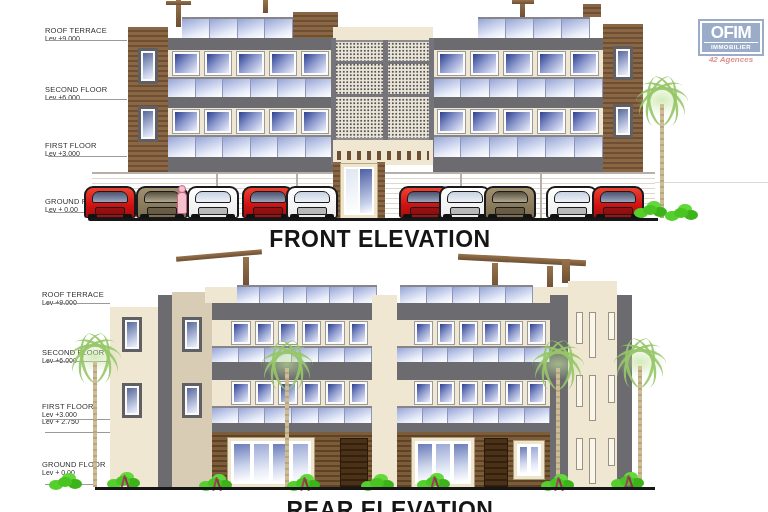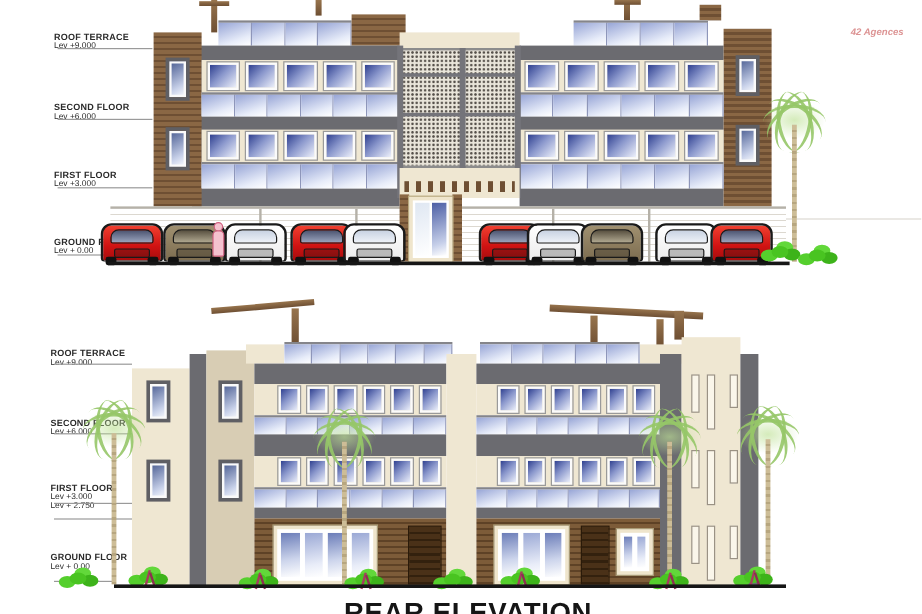--- a/index.html
+++ b/index.html
@@ -2,21 +2,21 @@
 <html><head>
 <meta charset="utf-8">
 <style>
   html,body{margin:0;padding:0;background:#fff;}
   .sheet{position:relative;width:768px;height:512px;background:#fff;overflow:hidden;
          font-family:"Liberation Sans", sans-serif;}
   .abs{position:absolute;}
 
   
   .lvl{position:absolute;color:#2b2b2b;}
-  .lvl-name{font-size:7.5px;font-weight:700;letter-spacing:.2px;}
+  .lvl-name{font-size:7.5px;font-weight:400;letter-spacing:.2px;}
   .lvl-lev{font-size:7px;font-weight:400;}
   .dim{position:absolute;height:1px;background:#9a9a9a;}
 
   
   .title{position:absolute;width:300px;text-align:center;font-size:23px;font-weight:600;
          color:#151515;letter-spacing:.5px;}
 
   
   .wood{background:repeating-linear-gradient(180deg,#8a6744 0 3px,#6e4f33 3px 5px);}
   .wood-dark{background:repeating-linear-gradient(180deg,#7d5c39 0 3px,#5e4226 3px 5px);}
@@ -336,20 +336,21 @@
           <i class="fr"></i>
           <i class="fr"></i>
         </span>
       <b class="trunk"></b>
     </div>
     <div class="bush" style="left:643px;top:205px"></div>
     <div class="bush" style="left:674px;top:208px"></div>
 
     <div class="groundline" style="left:90px;top:218px;width:568px"></div>
 
+    <div class="title" style="left:230px;top:226px">FRONT ELEVATION</div>
   </section>
 
   <section class="abs" style="left:0;top:256px;right:0;height:256px;top:0;">
 
     <div class="lvl" style="left:42px;top:290px">
       <div class="lvl-name">ROOF TERRACE</div>
       <div class="lvl-lev">Lev +9.000</div>
     </div>
     <div class="lvl" style="left:42px;top:348px">
       <div class="lvl-name">SECOND FLOOR</div>
@@ -580,16 +581,20 @@
     <div class="tuft" style="left:432px;top:477px"></div>
     <div class="tuft" style="left:556px;top:478px"></div>
     <div class="tuft" style="left:626px;top:476px"></div>
 
     <div class="groundline" style="left:95px;top:487px;width:560px"></div>
 
     <div class="title" style="left:240px;top:497px">REAR ELEVATION</div>
   </section>
 
   <div class="logo">
+    <div class="logo-box">
+      <div class="logo-ofim">OFIM</div>
+      <div class="logo-sub">IMMOBILIER</div>
+    </div>
     <div class="logo-tag">42 Agences</div>
   </div>
 
 </div>
 
 </body></html>

